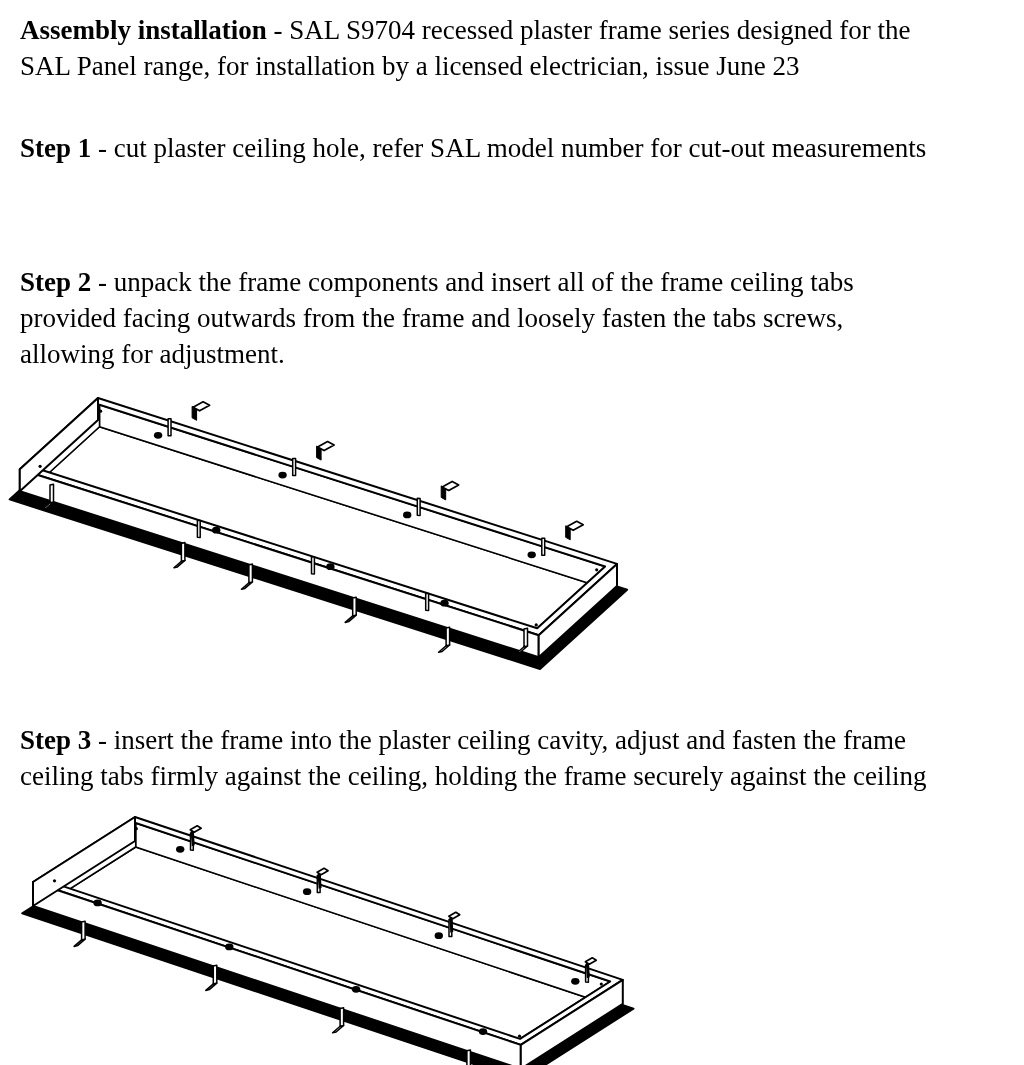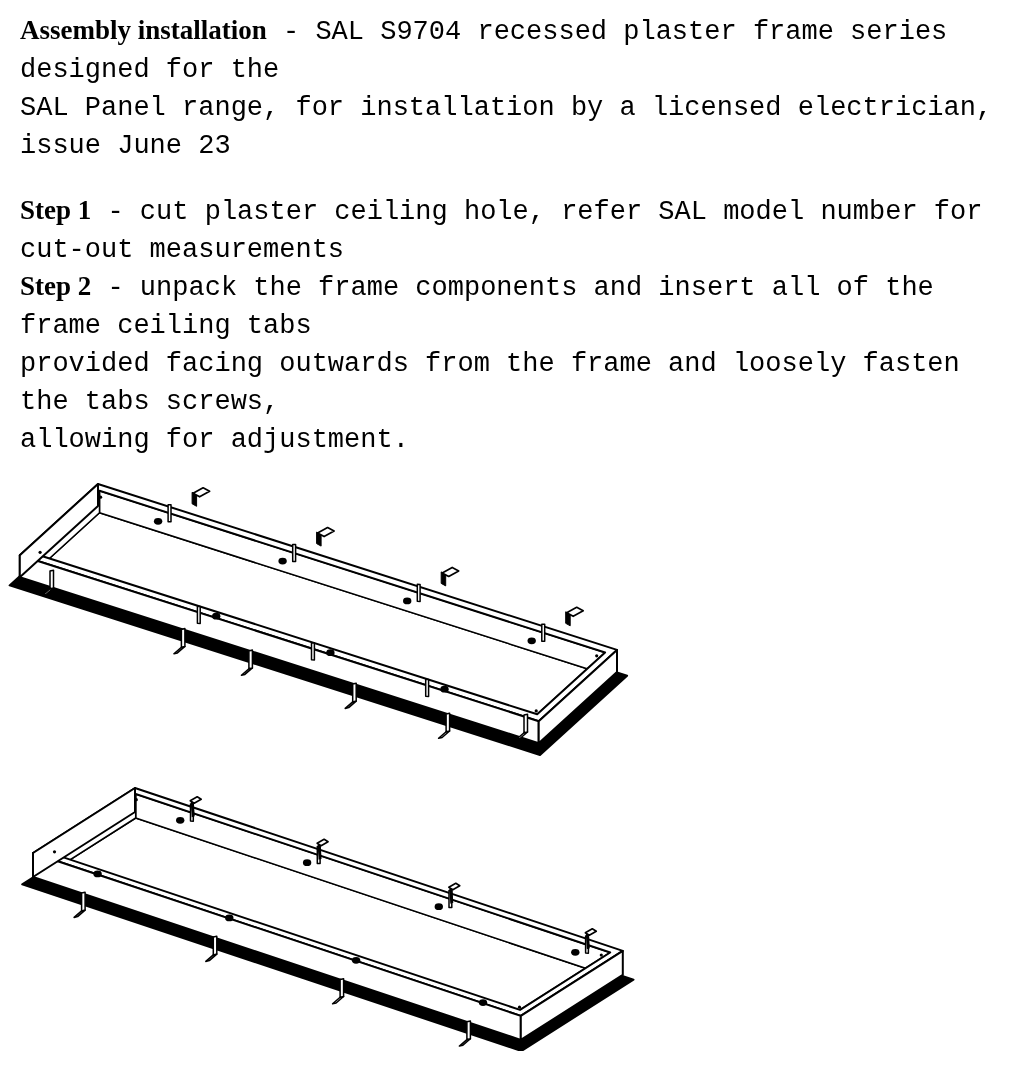--- a/index.html
+++ b/index.html
@@ -4,23 +4,23 @@
 <style>
   html,body{margin:0;padding:0;}
   body{
     width:1024px;height:1065px;overflow:hidden;
     background:#ffffff;color:#000;
     font-family:"Liberation Serif", serif;
   }
   .page{padding:12px 20px 0 20px;}
   .para{font-size:27px;line-height:36px;margin:0;color:#000;}
   .para strong{font-weight:bold;}
-  .rest{white-space:pre-line;font-family:Liberation Mono, monospace;}
-  .step1{margin-top:28px;}
-  .step2{}
+  .rest{white-space:pre-line;}
+  .step1{margin-top:46px;}
+  .step2{margin-top:98px;}
   .step3{margin-top:43px;}
   figure{margin:0;padding:0;}
   .fig1{margin:12px 0 0 -20px;}
   .fig2{margin:8px 0 0 -20px;}
   svg{display:block;}
 </style>
 </head>
 <body>
 
 <main class="page">
@@ -105,20 +105,24 @@
           <polygon points="0,0.8 3.5,0 -4,6.5 -7.5,7.3" fill="#fff" stroke="#000" stroke-width="1.5" stroke-linejoin="round"></polygon>
           <polygon points="0,-17 3.5,-17.8 3.5,0 0,0.8" fill="#fff" stroke="#000" stroke-width="1.5" stroke-linejoin="round"></polygon>
         </g>
         <g transform="translate(524.0,262.0)">
           <polygon points="0,0.8 3.5,0 -4,6.5 -7.5,7.3" fill="#fff" stroke="#000" stroke-width="1.5" stroke-linejoin="round"></polygon>
           <polygon points="0,-17 3.5,-17.8 3.5,0 0,0.8" fill="#fff" stroke="#000" stroke-width="1.5" stroke-linejoin="round"></polygon>
         </g>
       </svg>
   </figure>
 
+  <p class="para step3">
+    <strong>Step 3</strong><span class="rest"> - insert the frame into the plaster ceiling cavity, adjust and fasten the frame
+ceiling tabs firmly against the ceiling, holding the frame securely against the ceiling</span>
+  </p>
 
   <figure class="fig2">
     <svg id="fig2" width="680" height="278" viewBox="0 0 680 278" role="img" aria-label="recessed-plaster-frame-with-fastened-ceiling-tabs">
         <polygon points="134.4,39.9 633.5,206.6 521.4,278.0 22.2,111.3" fill="#000" stroke="#000" stroke-width="2" stroke-linejoin="round"></polygon>
         <polygon points="135.7,45.0 610.2,203.5 520.0,260.9 45.5,102.4" fill="#fff" stroke="#000" stroke-width="1.5" stroke-linejoin="round"></polygon>
         <polygon points="135.7,21.0 610.2,179.5 610.2,203.5 135.7,45.0" fill="#fff" stroke="#000" stroke-width="1.5" stroke-linejoin="round"></polygon>
         <polygon points="135.7,21.0 45.5,78.4 45.5,102.4 135.7,45.0" fill="#fff" stroke="#000" stroke-width="1.5" stroke-linejoin="round"></polygon>
         <polygon points="610.2,179.5 520.0,236.9 520.0,260.9 610.2,203.5" fill="#fff" stroke="#000" stroke-width="1.5" stroke-linejoin="round"></polygon>
         <path d="M 135.0,15.0 L 622.8,177.9 L 520.8,242.9 L 33.0,80.0 Z M 135.7,21.0 L 610.2,179.5 L 520.0,236.9 L 45.5,78.4 Z" fill="#fff" fill-rule="evenodd" stroke="#000" stroke-width="2" stroke-linejoin="round"></path>
         <polygon points="33.0,80.0 520.8,242.9 520.8,266.9 33.0,104.0" fill="#fff" stroke="#000" stroke-width="2" stroke-linejoin="round"></polygon>

